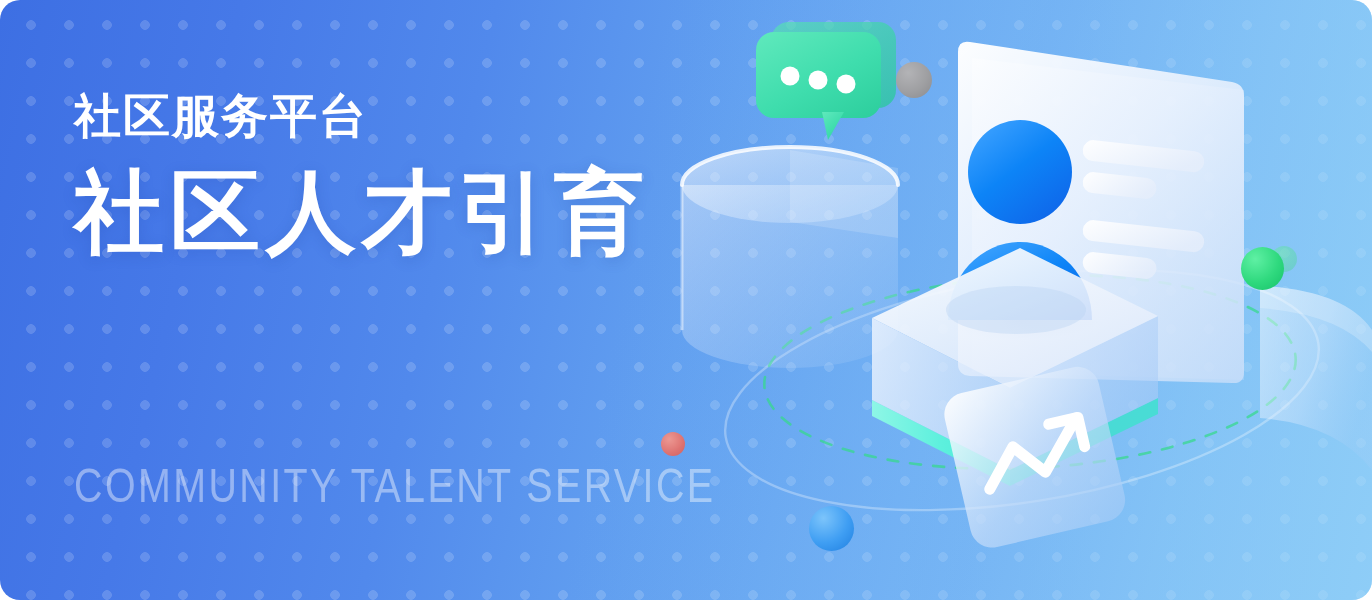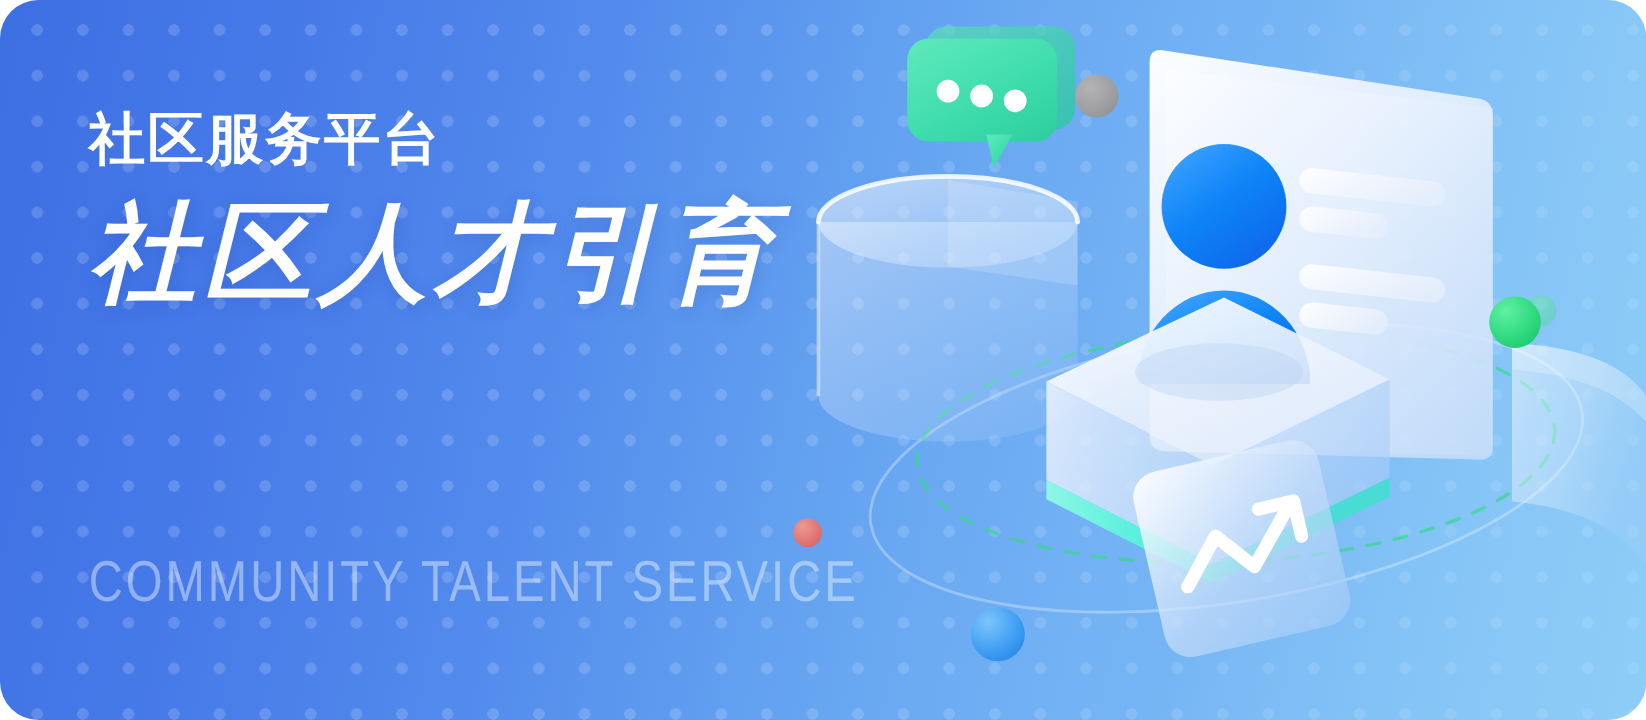--- a/index.html
+++ b/index.html
@@ -2,21 +2,21 @@
 <html><head>
 <meta charset="utf-8">
 <style>
   html,body{margin:0;padding:0;background:#ffffff;}
   body{font-family:"Liberation Sans","DejaVu Sans",sans-serif;}
 
   .banner{
     position:relative;
     width:1372px;
     height:600px;
-    border-radius:32px;
+    border-radius:20px;
     overflow:hidden;
     background:linear-gradient(103deg,
         #3d6fe3 0%,
         #4679e8 16%,
         #5189ec 33%,
         #62a0f0 50%,
         #74b4f4 68%,
         #84c4f6 85%,
         #8ecdf7 100%);
   }
@@ -52,21 +52,20 @@
     line-height:1;
     margin:0;
     white-space:nowrap;
   }
   .title{
     margin:0;
     margin-top:28px;
     font-size:90px;
     font-weight:900;
     color:#ffffff;
-    font-style:italic;
     letter-spacing:6px;
     line-height:1.02;
     white-space:nowrap;
     text-shadow:0 3px 14px rgba(30,70,170,0.22);
   }
   .eng{
     position:absolute;
     left:74px;
     top:458px;
     margin:0;

